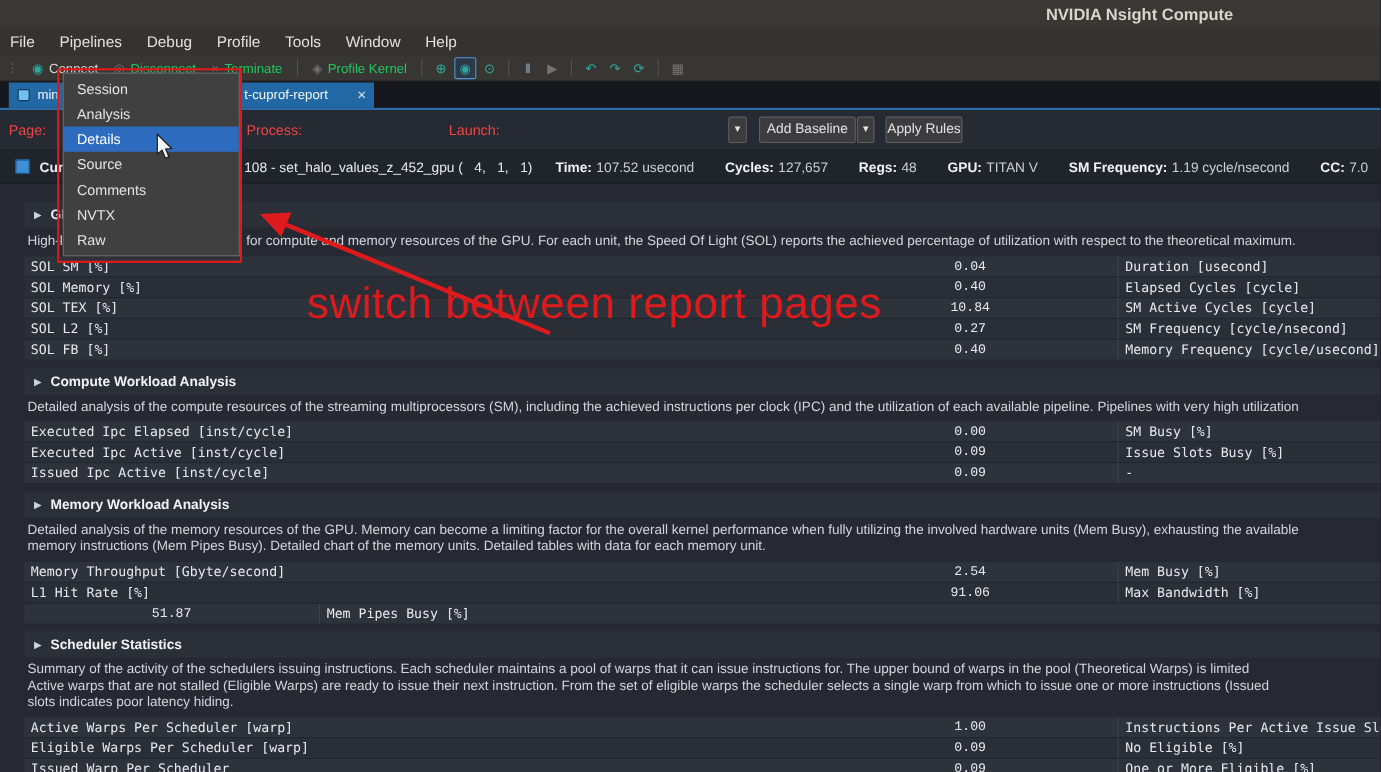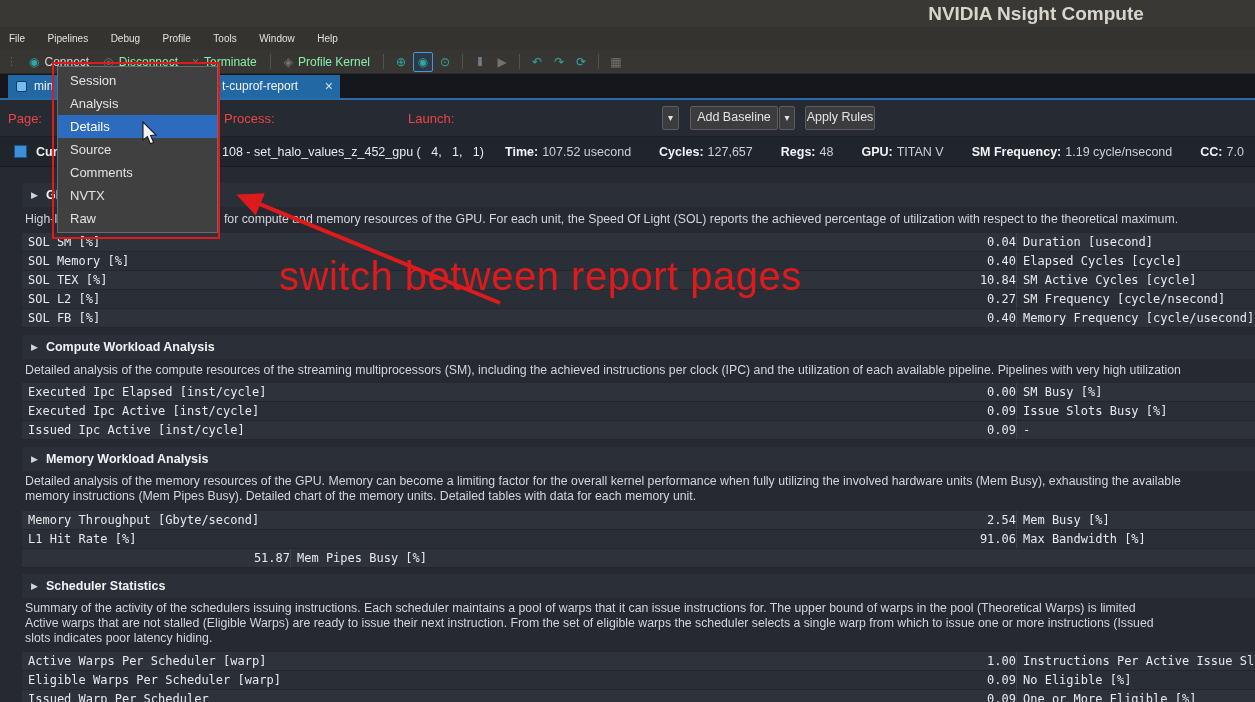--- a/index.html
+++ b/index.html
@@ -4,31 +4,31 @@
 <style>
   * { margin:0; padding:0; box-sizing:border-box; }
   body { background:#111; }
   .screen{
     position:relative; width:1255px; height:702px; overflow:hidden;
     background:#262932; font-family:"Liberation Sans",sans-serif;
   }
   
   .titlebar{position:absolute;left:0;top:0;width:100%;height:27px;background:#3a3835;}
   .title-text{position:absolute;left:880px;width:312px;top:0;line-height:27px;text-align:center;
-    color:#dad5cc;font-weight:bold;font-size:19px;}
+    color:#dad5cc;font-weight:bold;font-size:15px;}
   
   .menubar{position:absolute;top:27px;left:0;width:100%;height:23px;background:#353330;}
-  .menu-item{display:inline-block;padding:0 9px;line-height:23px;font-size:10px;color:#e4e1dc;}
+  .menu-item{display:inline-block;padding:0 9px;line-height:23px;font-size:14px;color:#e4e1dc;}
   
   .toolbar{position:absolute;top:50px;left:0;width:100%;height:24px;background:#383633;
     border-bottom:1px solid #2a2825;display:flex;align-items:center;font-size:12px;}
   .tb-handle{color:#6b6863;margin:0 5px 0 6px;font-size:11px;}
   .tb-btn{display:flex;align-items:center;gap:5px;padding:0 7px;height:22px;white-space:nowrap;}
   .tb-btn .lbl-on{color:#d9d6d0;}
-  .tb-btn .lbl-off{color:#86efac;}
+  .tb-btn .lbl-off{color:#22c55e;}
   .tb-ic{font-size:12px;}
   .teal{color:#2fa8a2;}
   .gray-ic{color:#76736e;}
   .blue-ic{color:#9db4c6;}
   .tb-sep{width:1px;height:15px;background:#55524d;margin:0 6px;}
   .tb-tool{width:20px;height:20px;display:flex;align-items:center;justify-content:center;margin:0 1px;font-size:12px;}
   .tb-tool.selected{border:1px solid #4f94d8;background:#2c3947;border-radius:2px;}
   
   .tabbar{position:absolute;top:74px;left:0;width:100%;height:26px;background:#15171c;}
   .tab-underline{position:absolute;left:0;bottom:0;width:100%;height:2px;background:#2b6ca8;}
@@ -58,21 +58,21 @@
   .content{position:absolute;top:167px;left:0;width:100%;height:535px;background:#262932;overflow:hidden;}
   .sec-header{margin-left:22px;width:1620px;height:24px;background:#2b2f38;display:flex;align-items:center;}
   .tri{color:#d0d3d8;font-size:9px;margin:0 8px 0 9px;}
   .sec-title{font-weight:bold;font-size:12.5px;color:#f1f2f4;}
   .sec-desc{margin-left:25px;font-size:12.3px;color:#d2d5d9;}
   .desc-line{white-space:nowrap;height:15px;line-height:15px;}
   .tbl{margin-left:22px;width:1620px;font-family:"DejaVu Sans Mono",monospace;font-size:12px;color:#e7e9ec;}
   .trow{display:flex;height:19px;line-height:18px;background:#2e323b;border-bottom:1px solid #222630;}
   .trow:nth-child(even){background:#2a2e37;}
   .tname{flex:0 0 726px;padding-left:6px;white-space:pre;}
-  .tval{flex:0 0 268px;text-align:right;}
+  .tval{flex:0 0 268px;text-align:center;font-family:Liberation Mono, monospace;}
   .tname2{flex:1;border-left:1px solid #3d424c;padding-left:6px;white-space:pre;}
   
   .dropdown{position:absolute;left:57px;top:66px;width:161px;background:#404040;border:1px solid #69696c;
     padding:2px 0;z-index:50;}
   .dd-item{height:23px;line-height:23px;padding-left:12px;font-size:13px;color:#e3e3e4;}
   .dd-item.selected{background:#2d6bbf;color:#ffffff;}
   .red-rect{position:absolute;left:52px;top:62px;width:168px;height:177px;border:2px solid #dd1b1d;z-index:55;}
   .annotation-text{position:absolute;left:279px;top:254px;font-size:40px;letter-spacing:0.5px;
     color:#dd1b1d;z-index:56;white-space:nowrap;}
   .arrow-svg{position:absolute;left:0;top:0;width:1255px;height:702px;z-index:56;pointer-events:none;}

